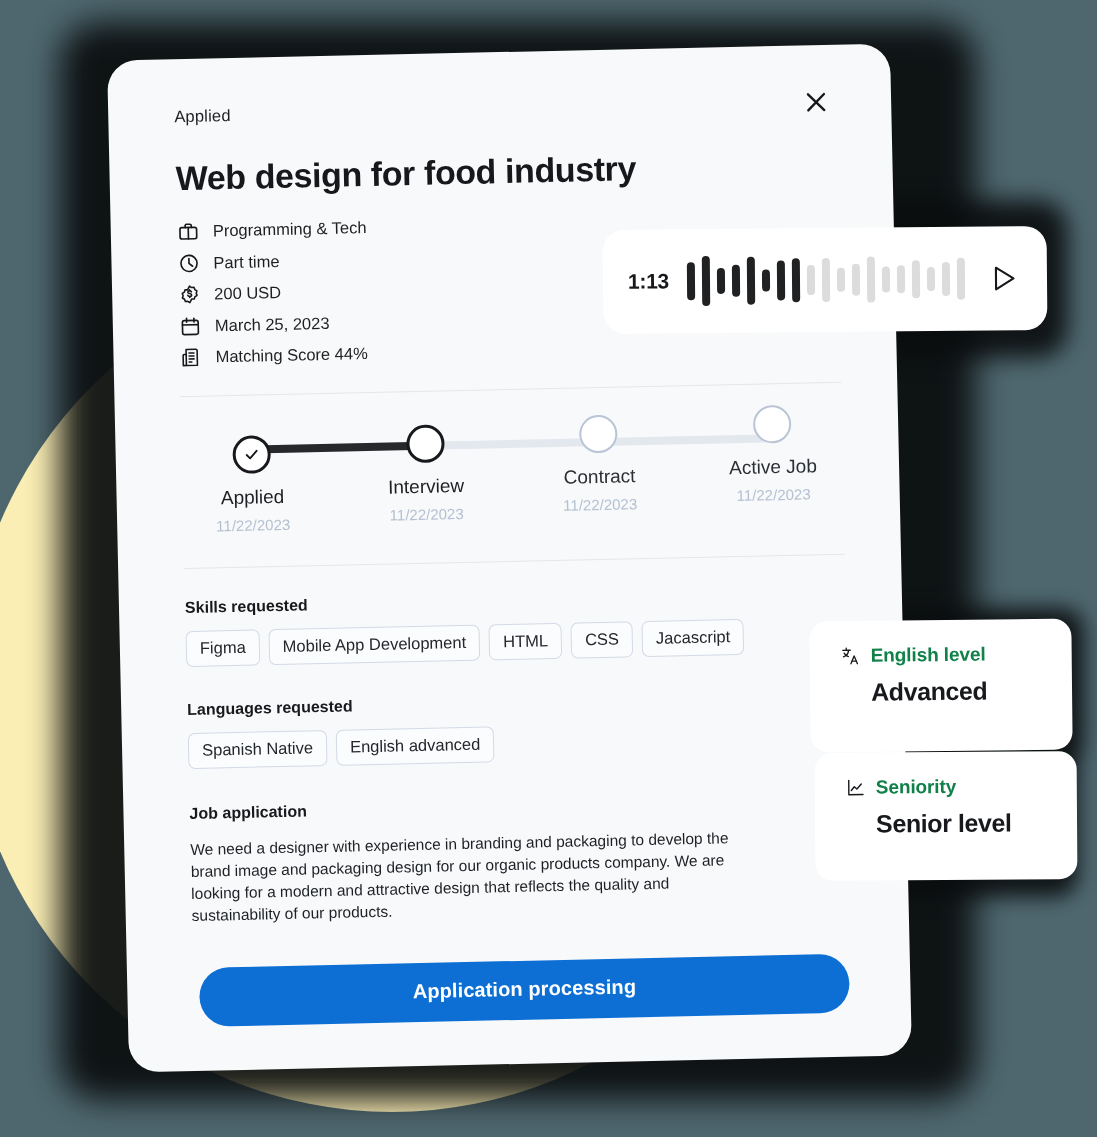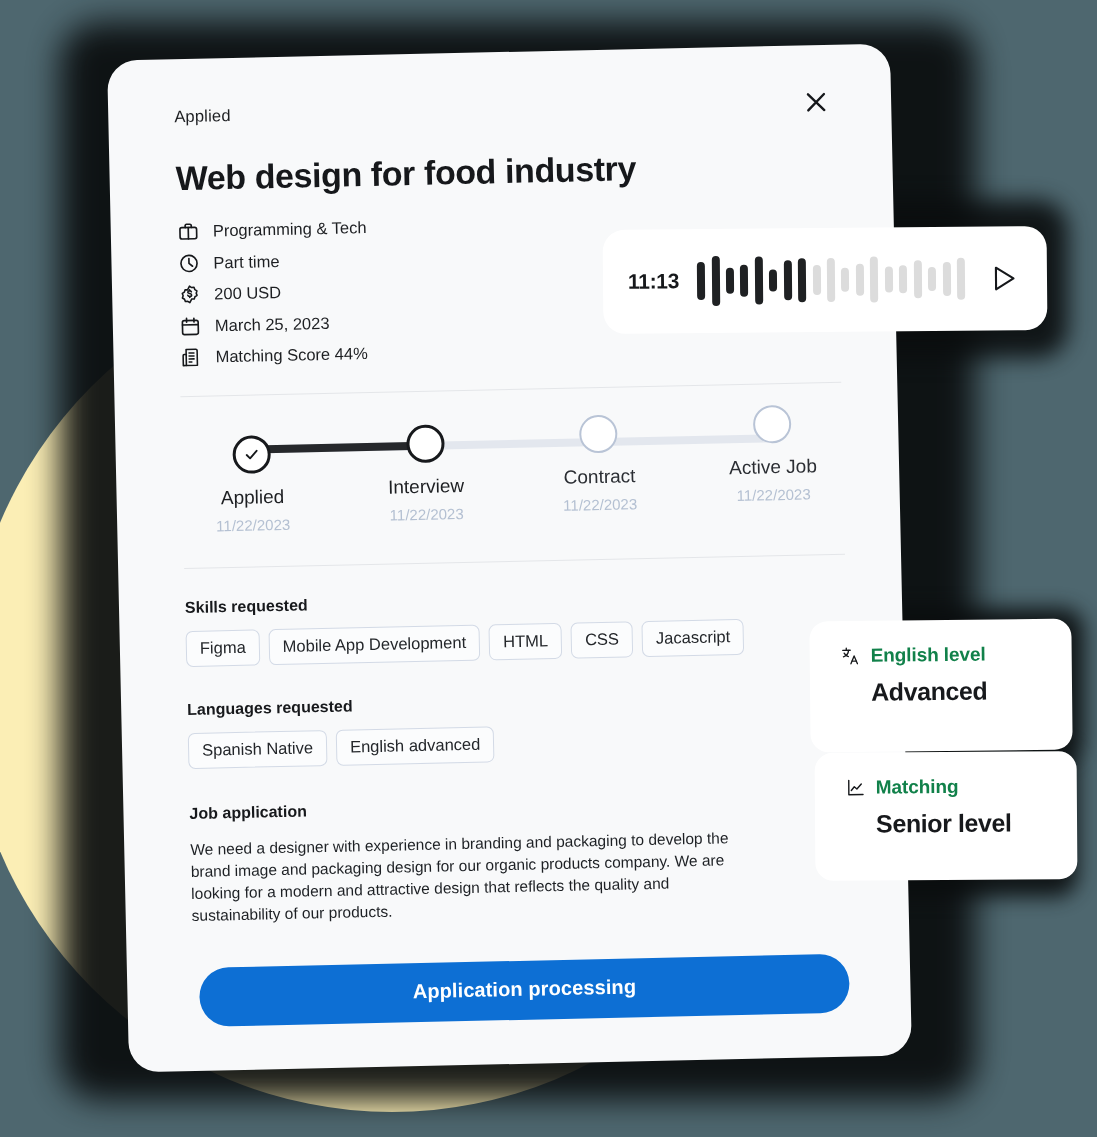--- a/index.html
+++ b/index.html
@@ -488,21 +488,21 @@
   <div class="block-jobapp">
     <div class="section-title">Job application</div>
     <p class="jobapp-text">We need a designer with experience in branding and packaging to develop the brand image and packaging design for our organic products company. We are looking for a modern and attractive design that reflects the quality and sustainability of our products.</p>
   </div>
 
   <button class="cta-button">Application processing</button>
 
 </div>
 
 <div class="audio-card">
-  <div class="audio-time">11:13</div>
+  <div class="audio-time">1:13</div>
   <div class="waveform">
       <div class="wave-bar" style="height: 38px; background: rgb(31, 33, 35);"></div>
       <div class="wave-bar" style="height: 50px; background: rgb(31, 33, 35);"></div>
       <div class="wave-bar" style="height: 26px; background: rgb(31, 33, 35);"></div>
       <div class="wave-bar" style="height: 32px; background: rgb(31, 33, 35);"></div>
       <div class="wave-bar" style="height: 48px; background: rgb(31, 33, 35);"></div>
       <div class="wave-bar" style="height: 22px; background: rgb(31, 33, 35);"></div>
       <div class="wave-bar" style="height: 40px; background: rgb(31, 33, 35);"></div>
       <div class="wave-bar" style="height: 44px; background: rgb(31, 33, 35);"></div>
       <div class="wave-bar" style="height: 30px; background: rgb(220, 220, 220);"></div>
@@ -542,16 +542,16 @@
 </div>
 
 <div class="info-card seniority">
   <div class="info-head">
     <span class="info-icon">
       <svg width="20" height="20" viewBox="0 0 24 24" fill="none" stroke="#16181b" stroke-width="1.7" stroke-linecap="round" stroke-linejoin="round">
         <path d="M3.6 3.2v17.2h17"></path>
         <path d="M6.6 15.4l3.6-4.4 3.1 2.6 5.3-6"></path>
       </svg>
     </span>
-    <span class="info-label">Matching</span>
+    <span class="info-label">Seniority</span>
   </div>
   <div class="info-value">Senior level</div>
 </div>
 
 </body></html>

